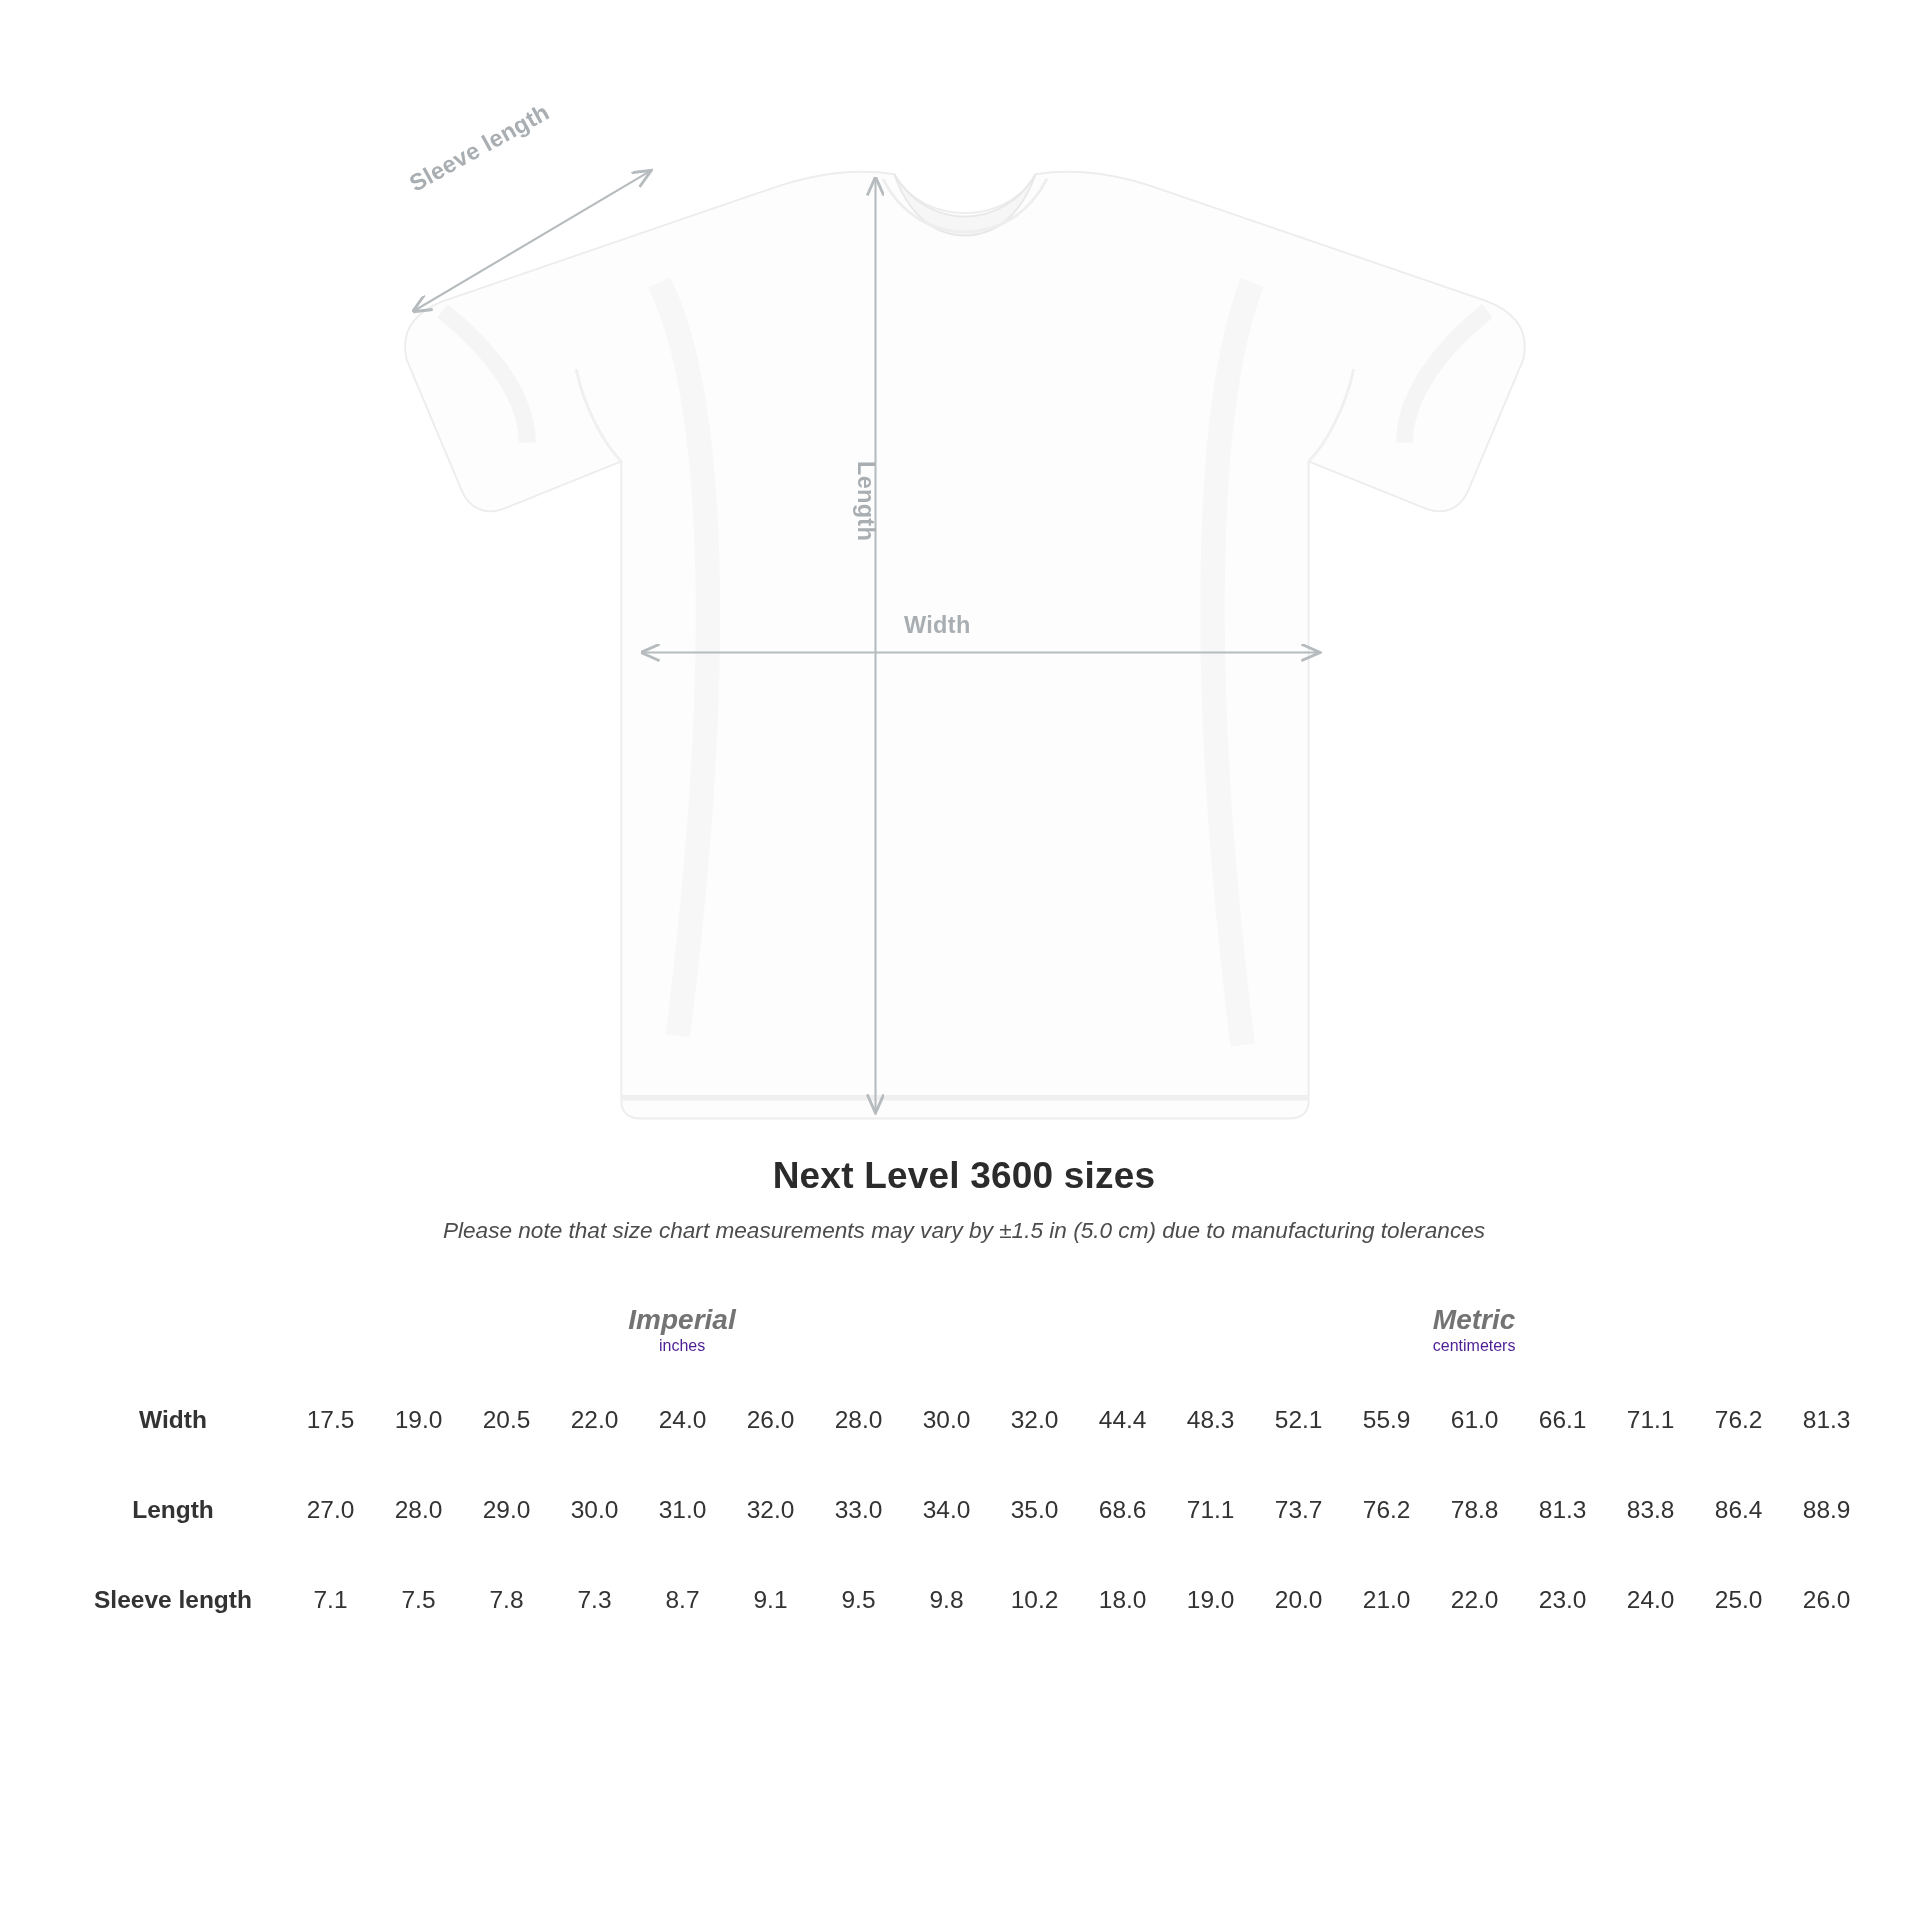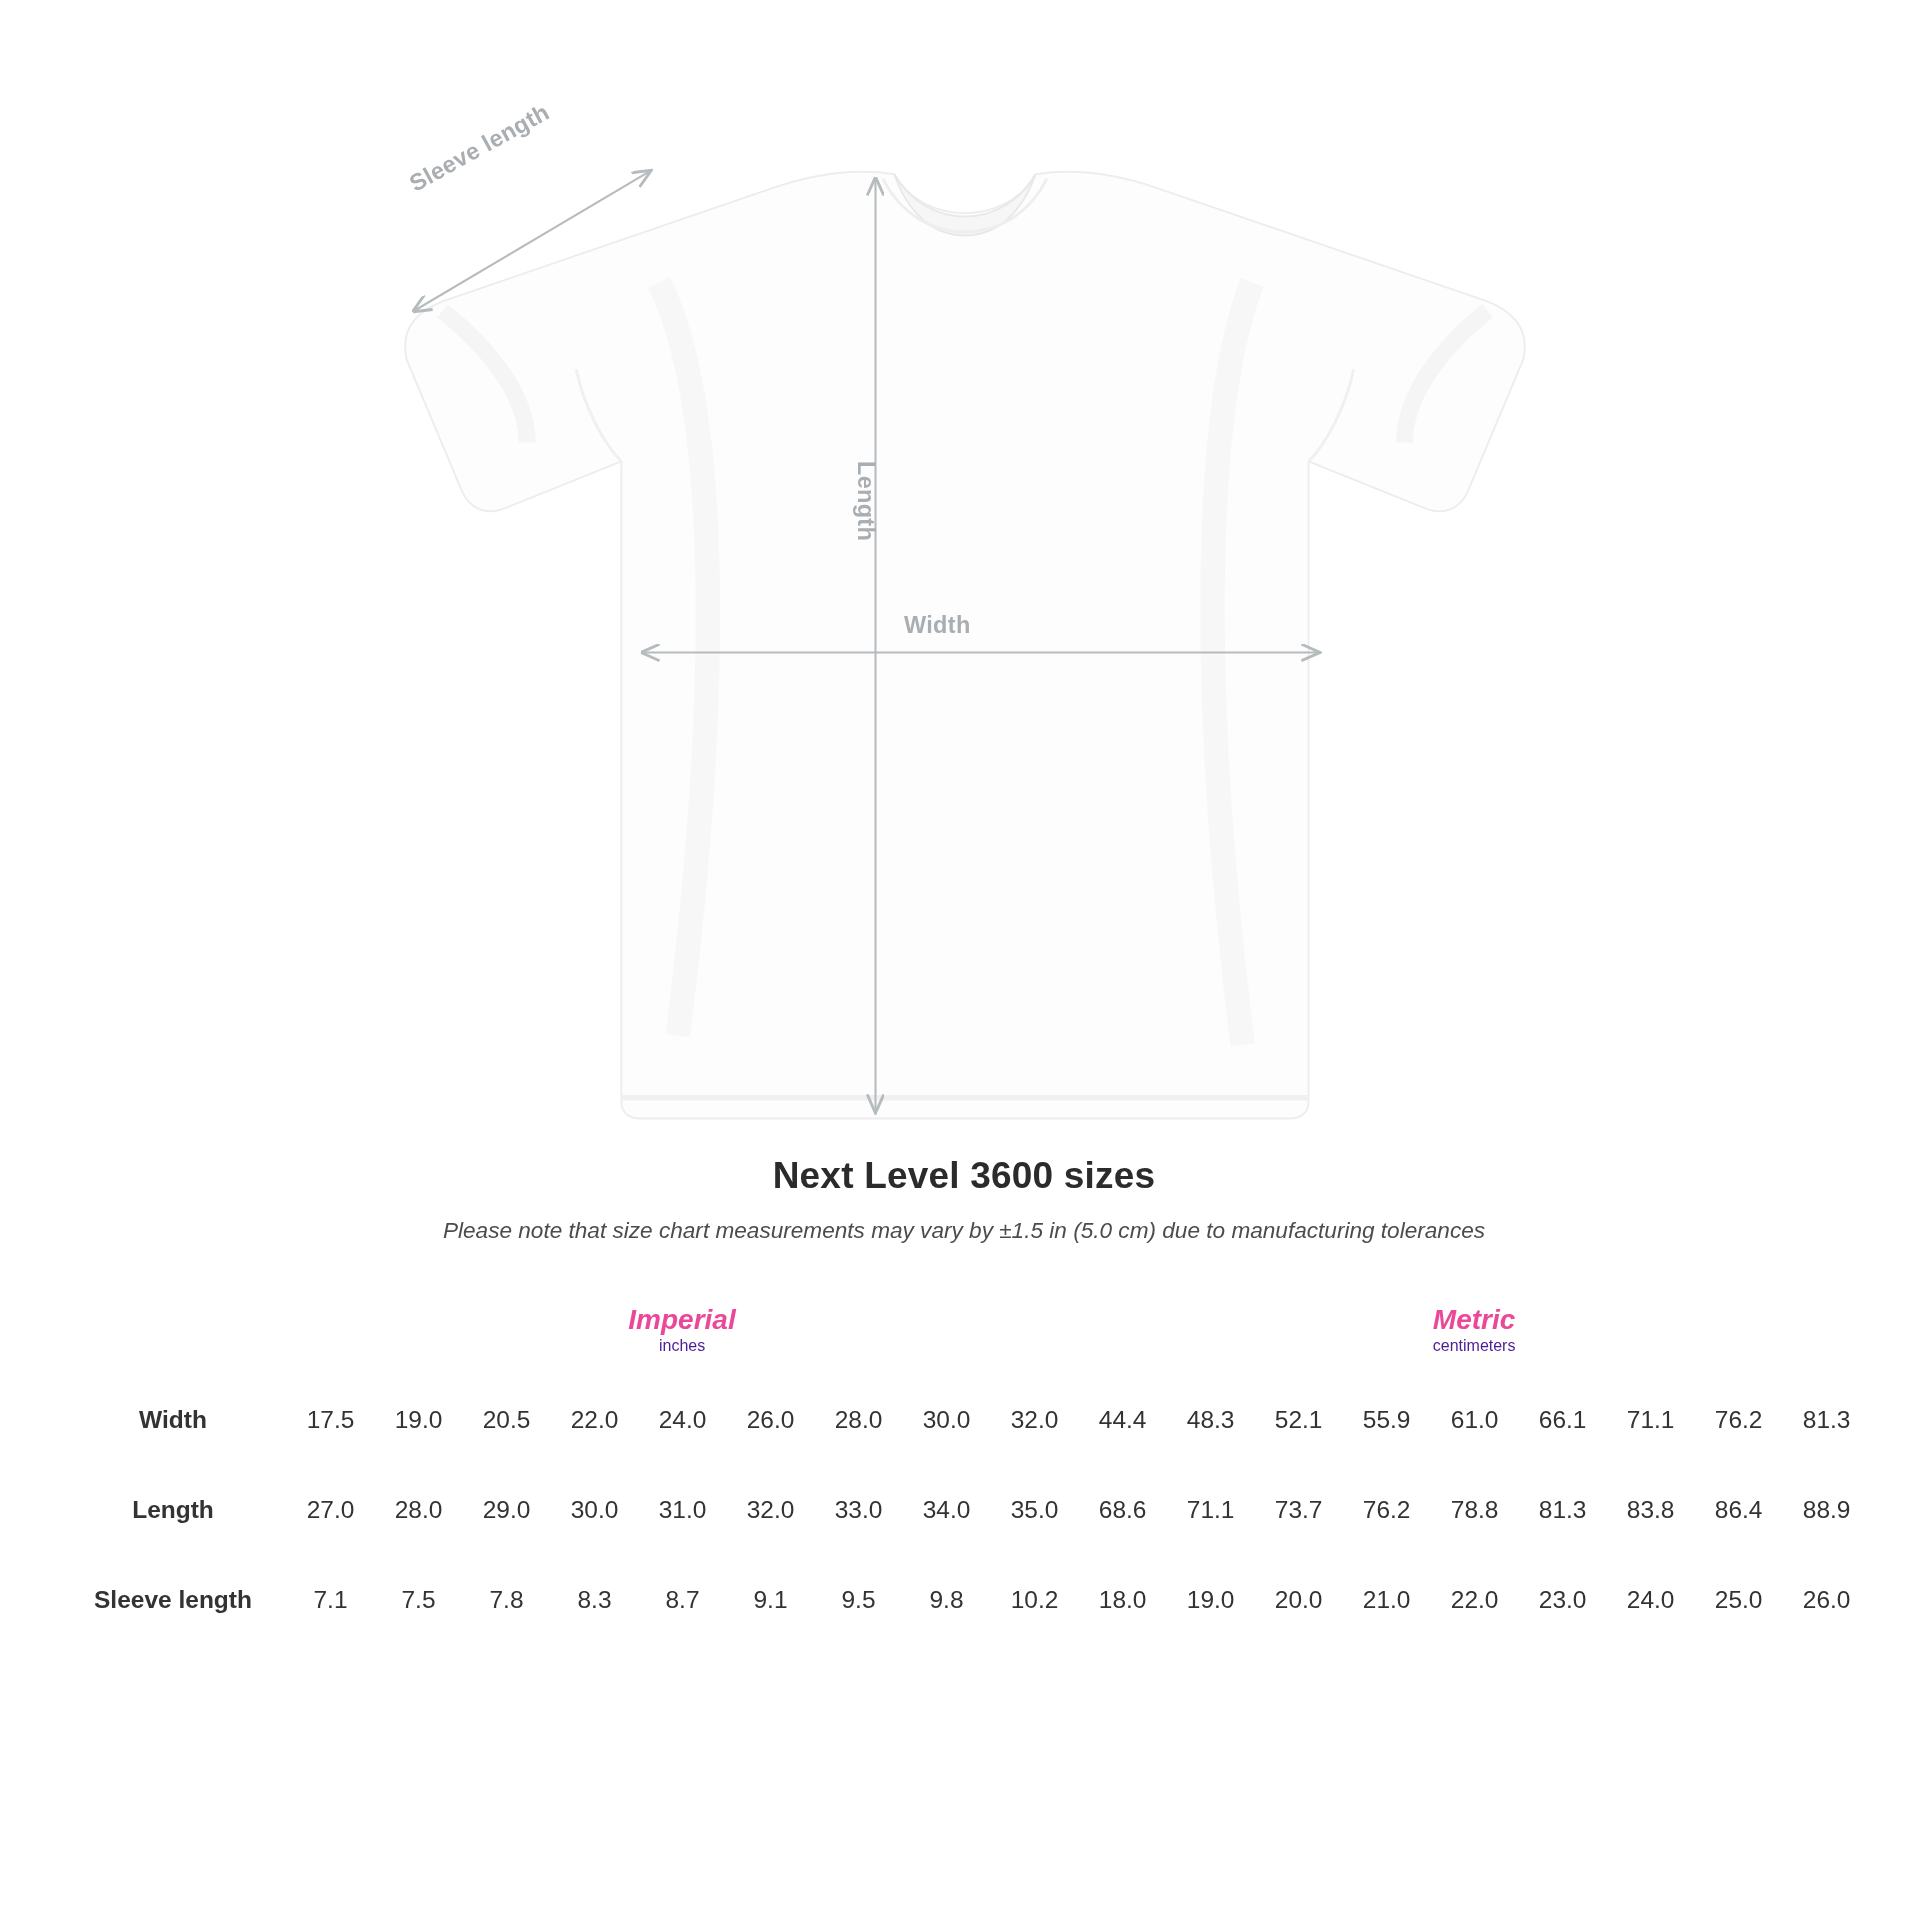--- a/index.html
+++ b/index.html
@@ -102,21 +102,21 @@
   .group-row td.corner-left {
     border-top-left-radius: 13px;
   }
   .group-row td.corner-right {
     border-top-right-radius: 13px;
   }
   .group-title {
     font-size: 28px;
     font-weight: bold;
     font-style: italic;
-    color: #ec4899;
+    color: #737373;
     line-height: 1.15;
   }
   .group-sub {
     font-size: 16px;
     color: #4c1d95;
     line-height: 1.3;
   }
   .head-row td {
     background: #ffffff;
     font-weight: bold;
@@ -284,21 +284,21 @@
           <td class="sep-col">83.8</td>
           <td class="sep-col">86.4</td>
           <td class="sep-col">88.9</td>
         </tr>
 
         <tr class="row-alt last-row">
           <td class="rowhead">Sleeve length</td>
           <td class="vline">7.1</td>
           <td class="vline">7.5</td>
           <td class="vline">7.8</td>
-          <td class="vline">8.3</td>
+          <td class="vline">7.3</td>
           <td class="vline">8.7</td>
           <td class="vline">9.1</td>
           <td class="vline">9.5</td>
           <td class="vline">9.8</td>
           <td class="vline">10.2</td>
           <td class="vline">18.0</td>
           <td class="vline">19.0</td>
           <td class="vline">20.0</td>
           <td class="vline">21.0</td>
           <td class="vline">22.0</td>

